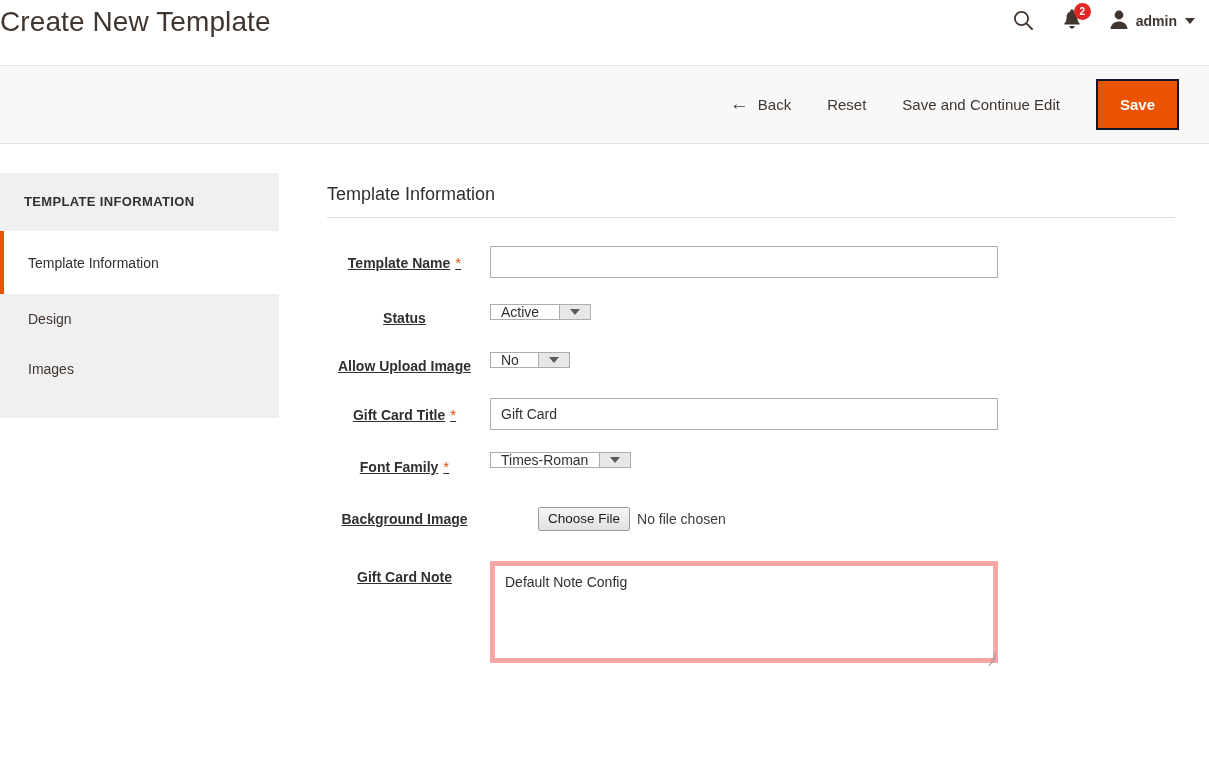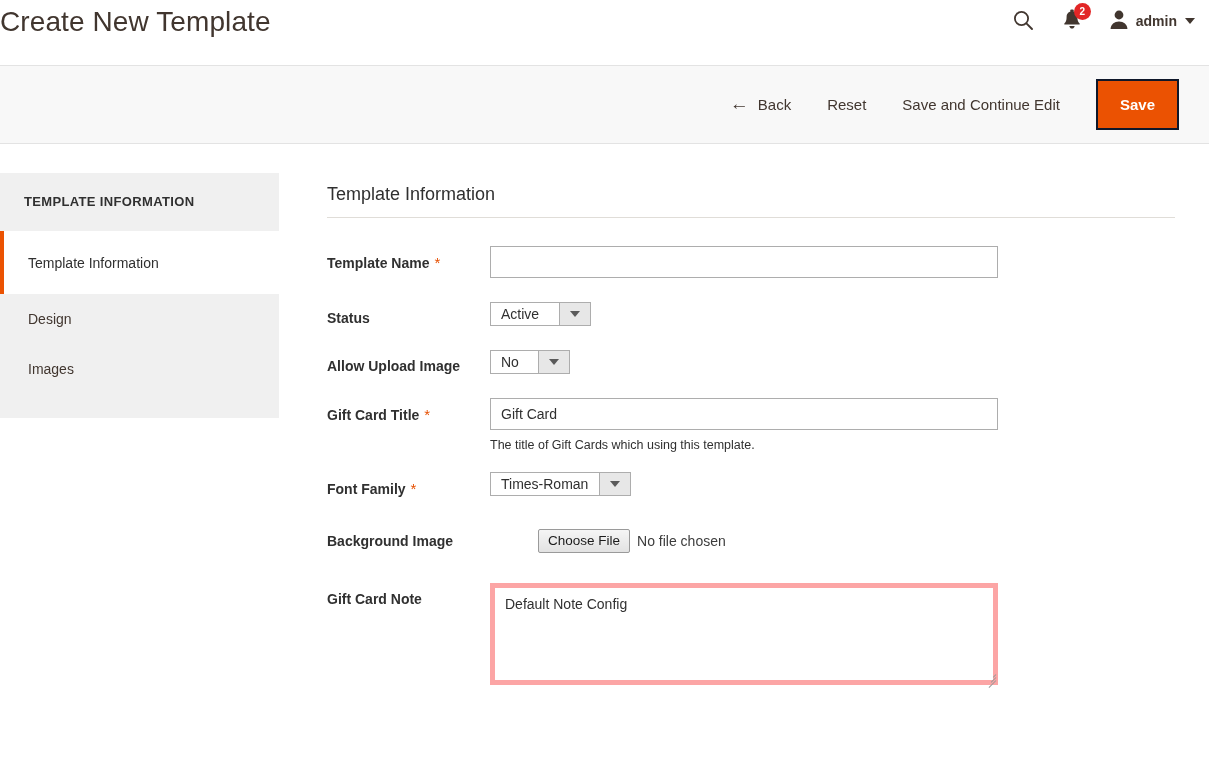--- a/index.html
+++ b/index.html
@@ -186,27 +186,28 @@
   }
 
   .field-row {
     display: flex;
     align-items: flex-start;
     margin-bottom: 24px;
   }
   .field-label {
     width: 163px;
     flex: 0 0 163px;
-    text-align: left;
+    text-align: center;
     font-size: 14px;
     font-weight: bold;
     color: #303030;
     padding-top: 8px;
     padding-right: 8px;
     white-space: nowrap;
+    text-decoration: underline;
   }
   .req-star {
     color: #e64f00;
     font-size: 15px;
     font-weight: normal;
     margin-left: 5px;
   }
   .field-control { flex: 1 1 auto; }
 
   .text-input {
@@ -228,21 +229,21 @@
     color: #303030;
     margin-top: 8px;
   }
 
   
   .fx-select {
     display: inline-flex;
     align-items: stretch;
     border: 1px solid #adadad;
     background: #ffffff;
-    height: 24px;
+    height: 16px;
     cursor: pointer;
     vertical-align: middle;
   }
   .fx-select .fx-value {
     display: flex;
     align-items: center;
     font-size: 14px;
     color: #303030;
     padding: 0 10px;
     white-space: nowrap;
@@ -437,21 +438,20 @@
         </div>
       </div>
     </div>
 
     <div class="field-row" style="margin-bottom:20px;">
       <div class="field-label">
         <span>Gift Card Title</span><span class="req-star">*</span>
       </div>
       <div class="field-control">
         <input class="text-input" type="text" value="Gift Card" style="">
-        <div class="note-text">The title of Gift Cards which using this template.</div>
       </div>
     </div>
 
     <div class="field-row" style="margin-bottom:28px;">
       <div class="field-label">
         <span>Font Family</span><span class="req-star">*</span>
       </div>
       <div class="field-control">
         <div class="fx-select sel-font">
           <span class="fx-value">Times-Roman</span>

